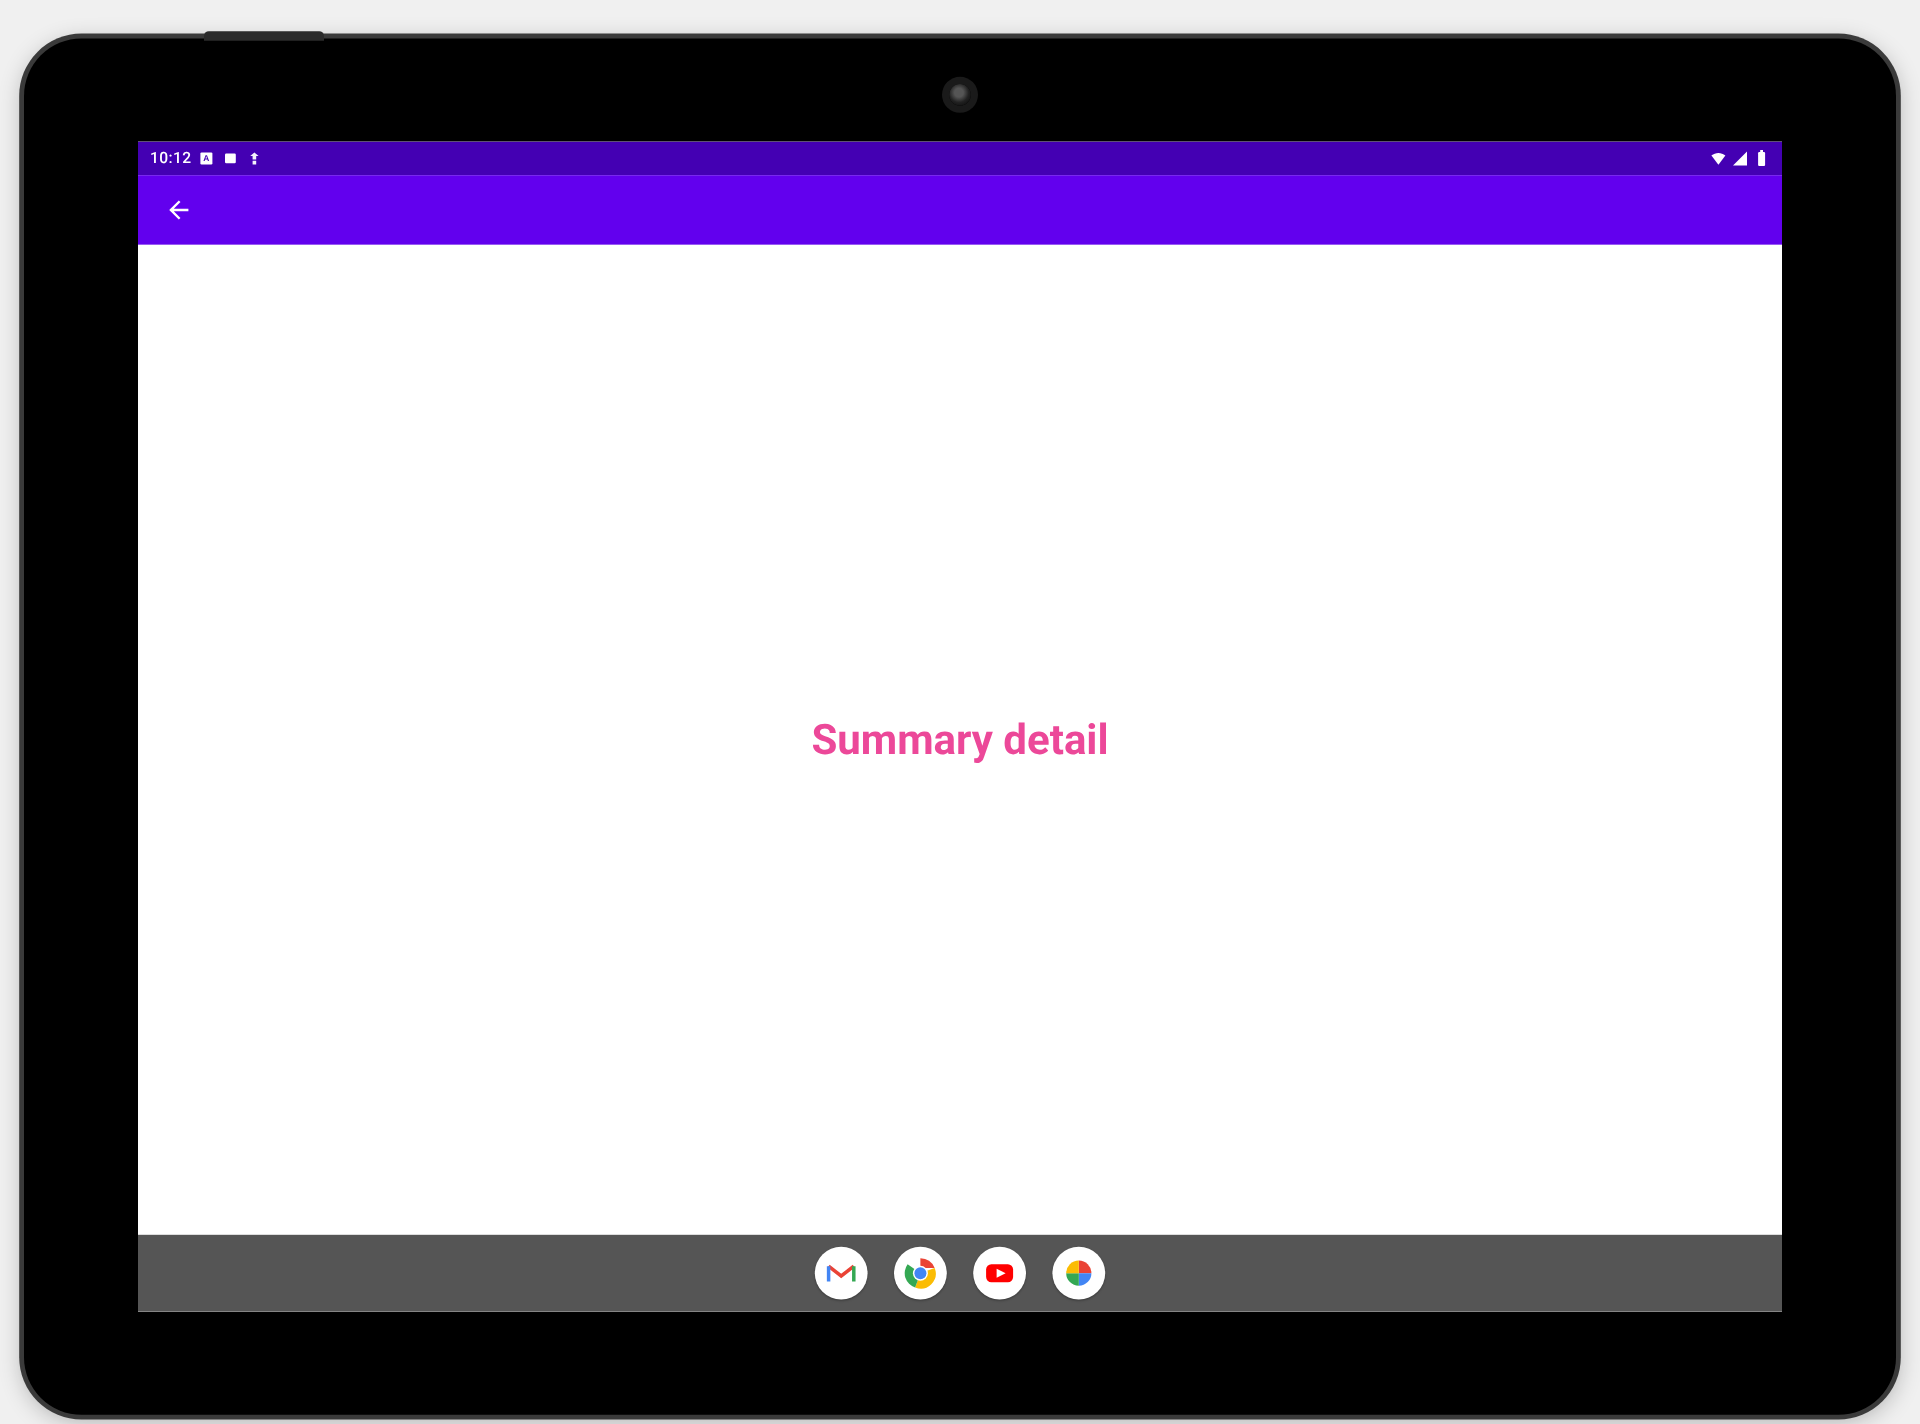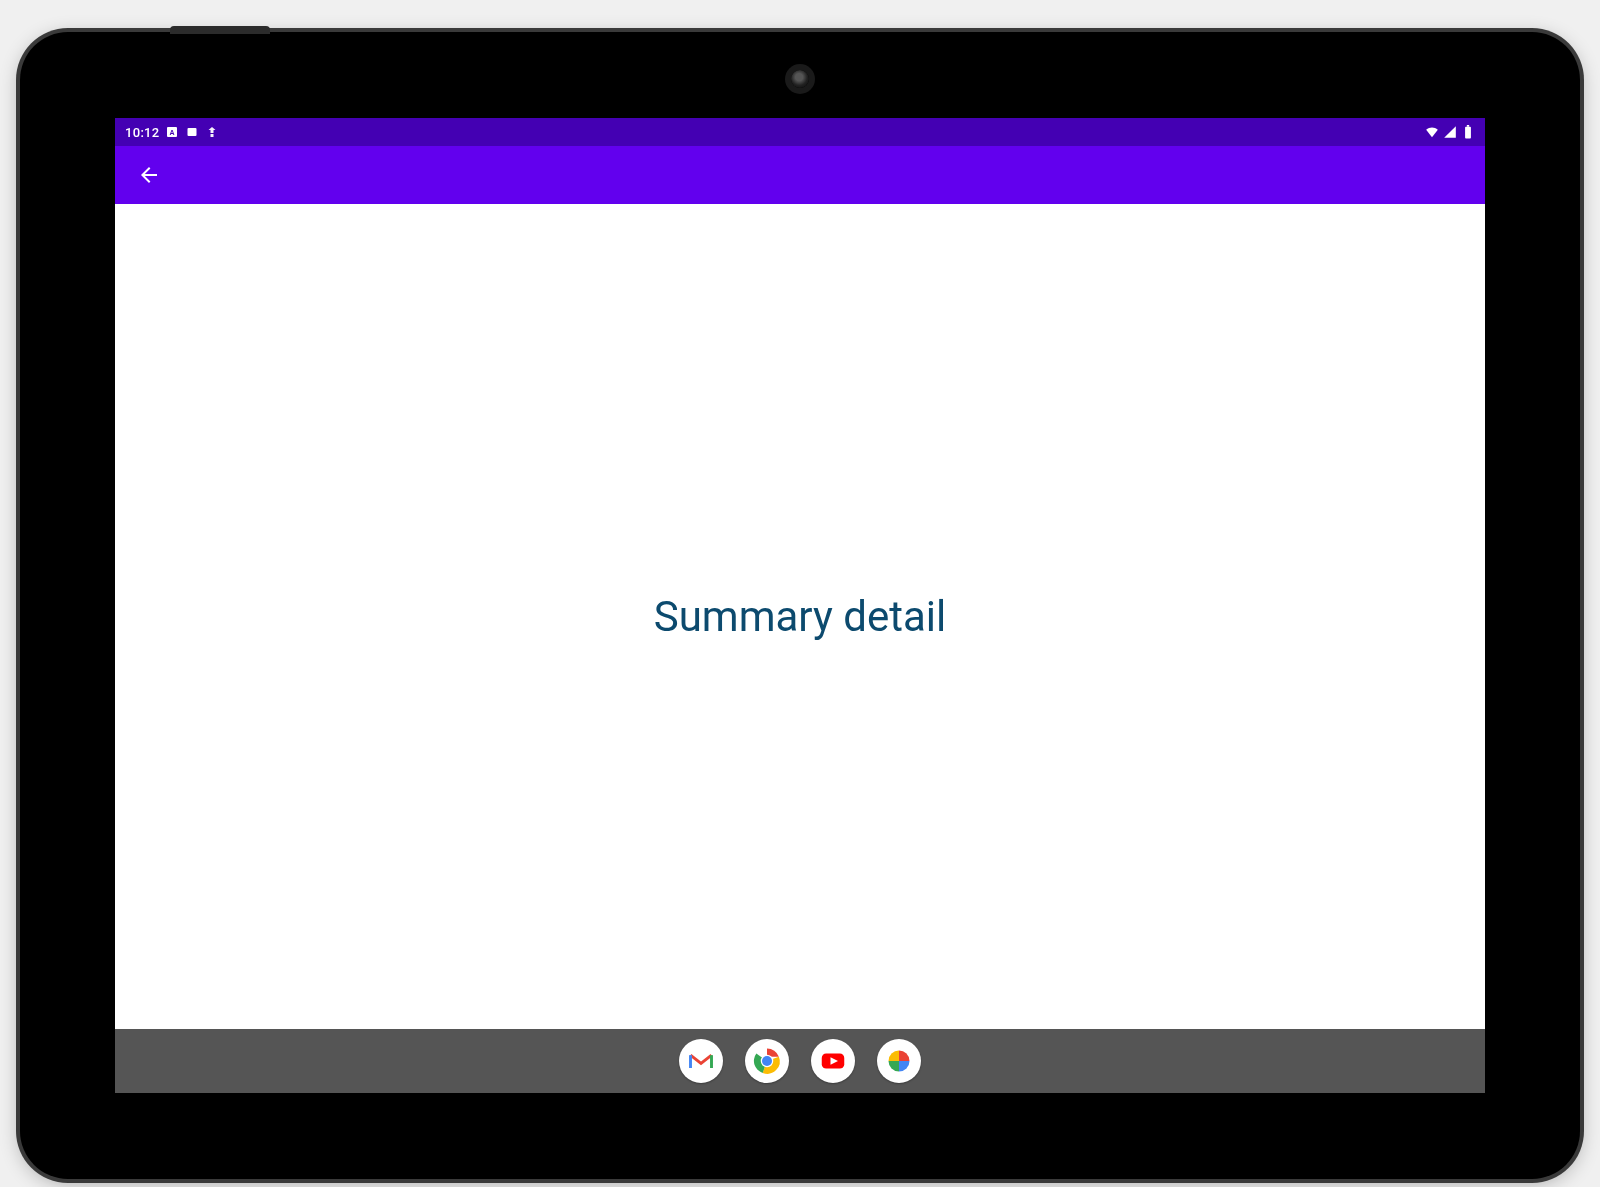--- a/index.html
+++ b/index.html
@@ -104,23 +104,23 @@
 
   
   .content {
     flex: 1;
     background: #fff;
     display: flex;
     align-items: center;
     justify-content: center;
   }
   .content-text {
-    color: #0c4a6e;
-    font-size: 42px;
-    font-weight: 400;
+    color: #ec4899;
+    font-size: 35px;
+    font-weight: 700;
   }
 
   
   .nav-bar {
     height: 64px;
     background: #555555;
     display: flex;
     align-items: center;
     justify-content: center;
     gap: 22px;

